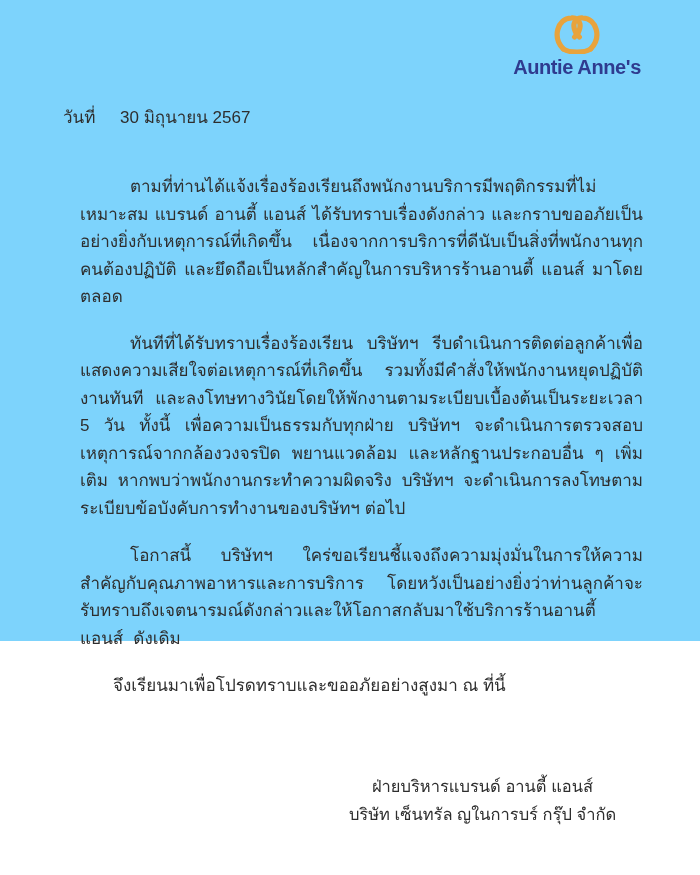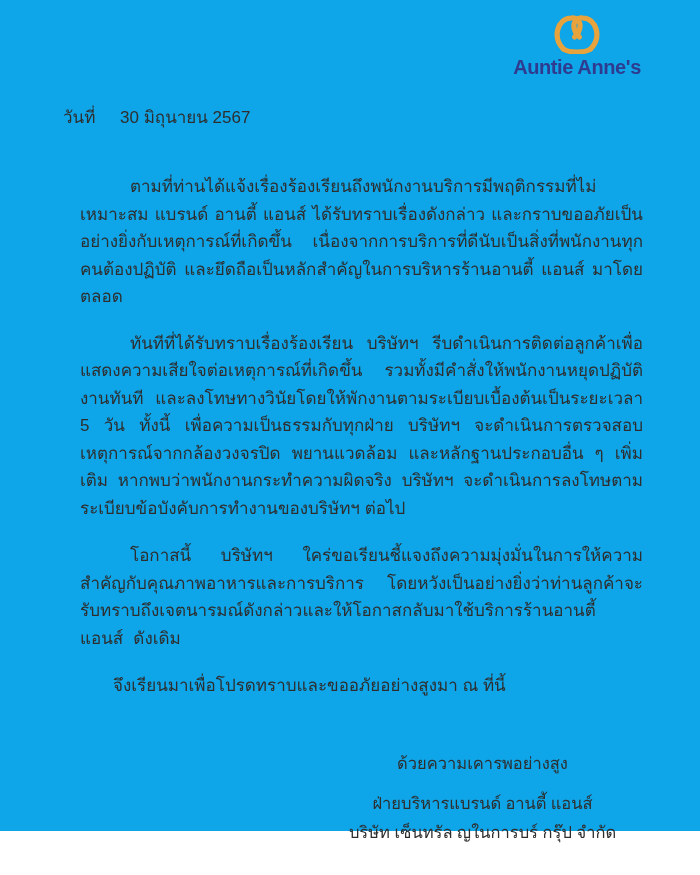--- a/index.html
+++ b/index.html
@@ -5,22 +5,22 @@
   * { margin: 0; padding: 0; box-sizing: border-box; }
   html, body {
     width: 700px; height: 875px;
     background: #ffffff;
     font-family: "Liberation Sans", "DejaVu Sans", sans-serif;
     color: #2e2e2e;
     overflow: hidden;
   }
   .page {
     position: relative;
-    width: 700px; height: 831px;
-    background: #0ea5e9;
+    width: 700px; height: 641px;
+    background: #7dd3fc;
   }
 
   
   .logo-block {
     position: absolute;
     top: 12px; right: 48px;
     width: 150px;
     text-align: center;
   }
   .pretzel { display: block; margin: 0 auto 2px auto; }
@@ -56,21 +56,21 @@
   .closing-line { margin-top: 19px; text-indent: 50px; }
 
   
   .signature-block {
     position: absolute;
     left: 320px; right: 55px; top: 750px;
     text-align: center;
     font-size: 16.5px;
     line-height: 27.5px;
   }
-  .sig-dept { margin-top: 12px; line-height: 28px; font-family: Liberation Serif, serif; }
+  .sig-dept { margin-top: 22px; line-height: 28px; }
   .sig-company { line-height: 28px; }
 </style>
 </head>
 <body>
 
 <div class="page">
 
   <div class="logo-block">
     <svg class="pretzel" width="48" height="42" viewBox="0 0 60 52" aria-hidden="true">
       <g fill="none" stroke-width="6.5" stroke-linecap="round" stroke="#E8A33C">
@@ -92,18 +92,17 @@
 
 
     <p class="para para-1">ตามที่ท่านได้แจ้งเรื่องร้องเรียนถึงพนักงานบริการมีพฤติกรรมที่ไม่เหมาะสม แบรนด์ อานตี้ แอนส์ ได้รับทราบเรื่องดังกล่าว และกราบขออภัยเป็นอย่างยิ่งกับเหตุการณ์ที่เกิดขึ้น เนื่องจากการบริการที่ดีนับเป็นสิ่งที่พนักงานทุกคนต้องปฏิบัติ และยึดถือเป็นหลักสำคัญในการบริหารร้านอานตี้ แอนส์ มาโดยตลอด</p>
     <p class="para para-2">ทันทีที่ได้รับทราบเรื่องร้องเรียน บริษัทฯ รีบดำเนินการติดต่อลูกค้าเพื่อแสดงความเสียใจต่อเหตุการณ์ที่เกิดขึ้น รวมทั้งมีคำสั่งให้พนักงานหยุดปฏิบัติงานทันที และลงโทษทางวินัยโดยให้พักงานตามระเบียบเบื้องต้นเป็นระยะเวลา 5 วัน ทั้งนี้ เพื่อความเป็นธรรมกับทุกฝ่าย บริษัทฯ จะดำเนินการตรวจสอบเหตุการณ์จากกล้องวงจรปิด พยานแวดล้อม และหลักฐานประกอบอื่น ๆ เพิ่มเติม หากพบว่าพนักงานกระทำความผิดจริง บริษัทฯ จะดำเนินการลงโทษตามระเบียบข้อบังคับการทำงานของบริษัทฯ ต่อไป</p>
     <p class="para para-3">โอกาสนี้ บริษัทฯ ใคร่ขอเรียนชี้แจงถึงความมุ่งมั่นในการให้ความสำคัญกับคุณภาพอาหารและการบริการ โดยหวังเป็นอย่างยิ่งว่าท่านลูกค้าจะรับทราบถึงเจตนารมณ์ดังกล่าวและให้โอกาสกลับมาใช้บริการร้านอานตี้ แอนส์ ดังเดิม</p>
     <p class="closing-line">จึงเรียนมาเพื่อโปรดทราบและขออภัยอย่างสูงมา ณ ที่นี้</p>
 
   </div>
 
   <div class="signature-block">
-    <p class="sig-respect">ด้วยความเคารพอย่างสูง</p>
     <p class="sig-dept">ฝ่ายบริหารแบรนด์ อานตี้ แอนส์</p>
     <p class="sig-company">บริษัท เซ็นทรัล ญในการบร์ กรุ๊ป จำกัด</p>
   </div>
 
 </div>
 
 </body></html>

